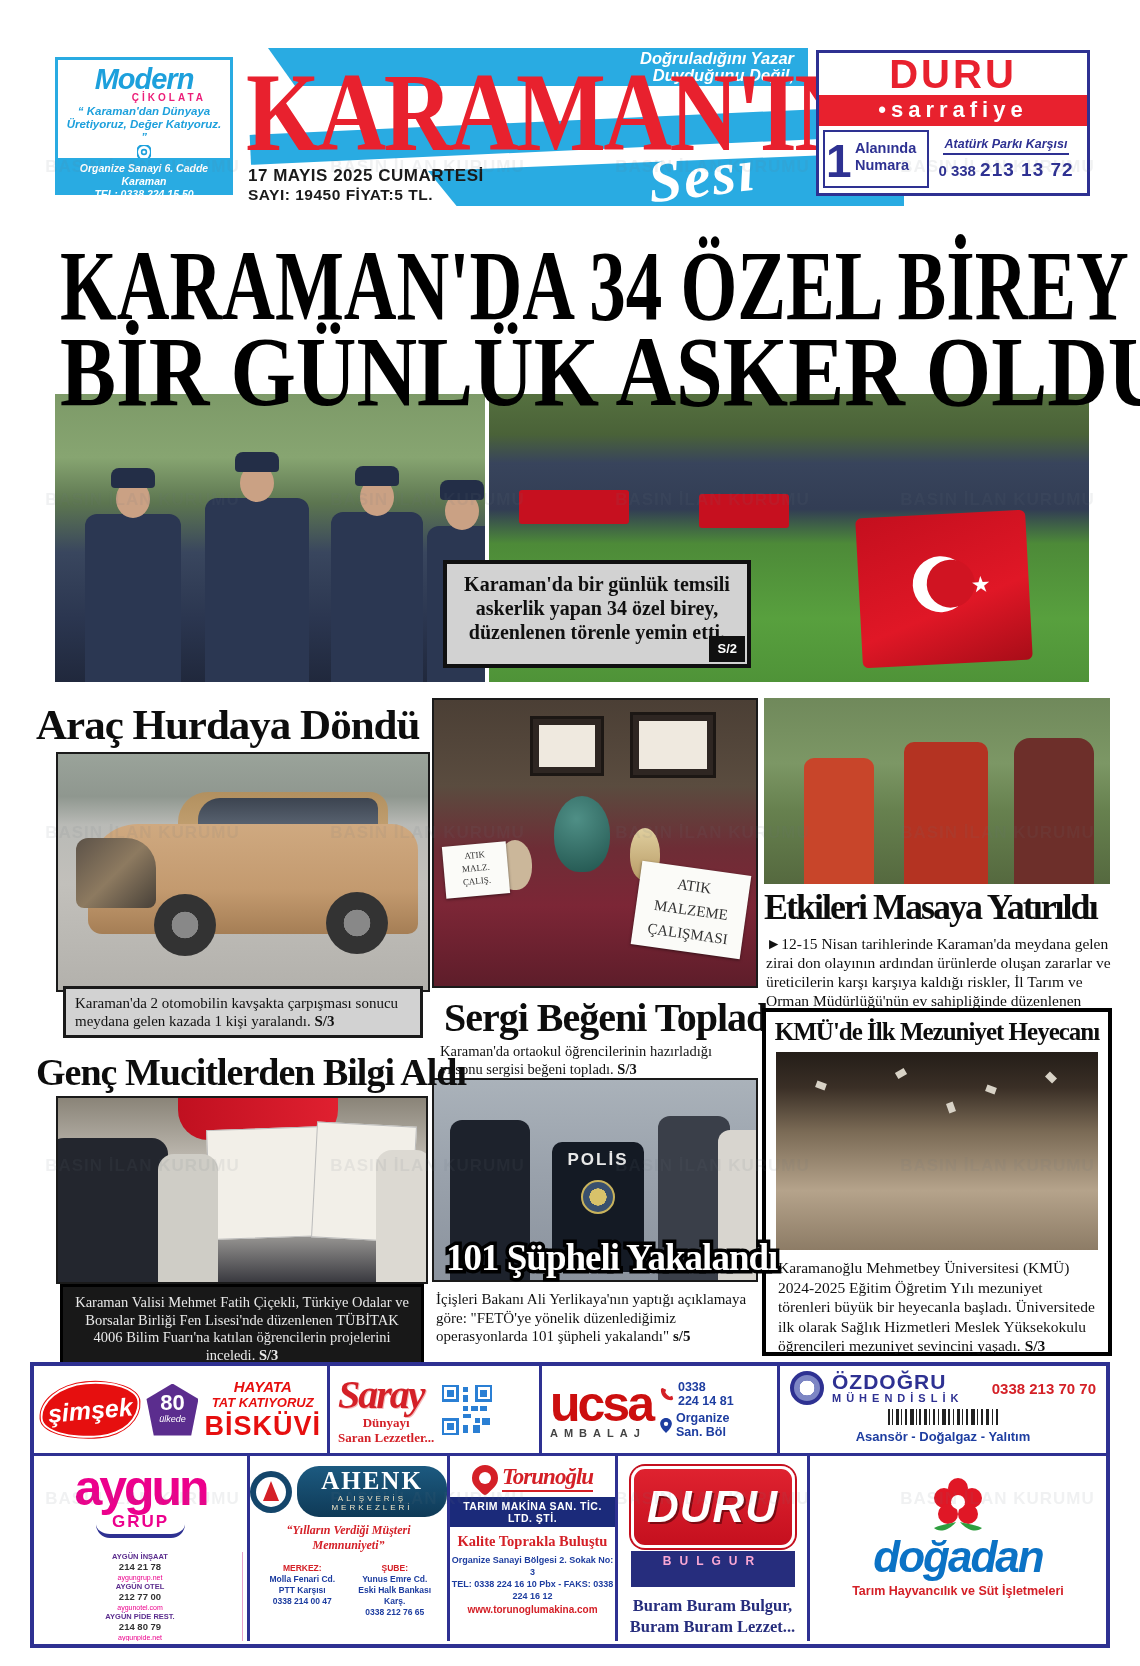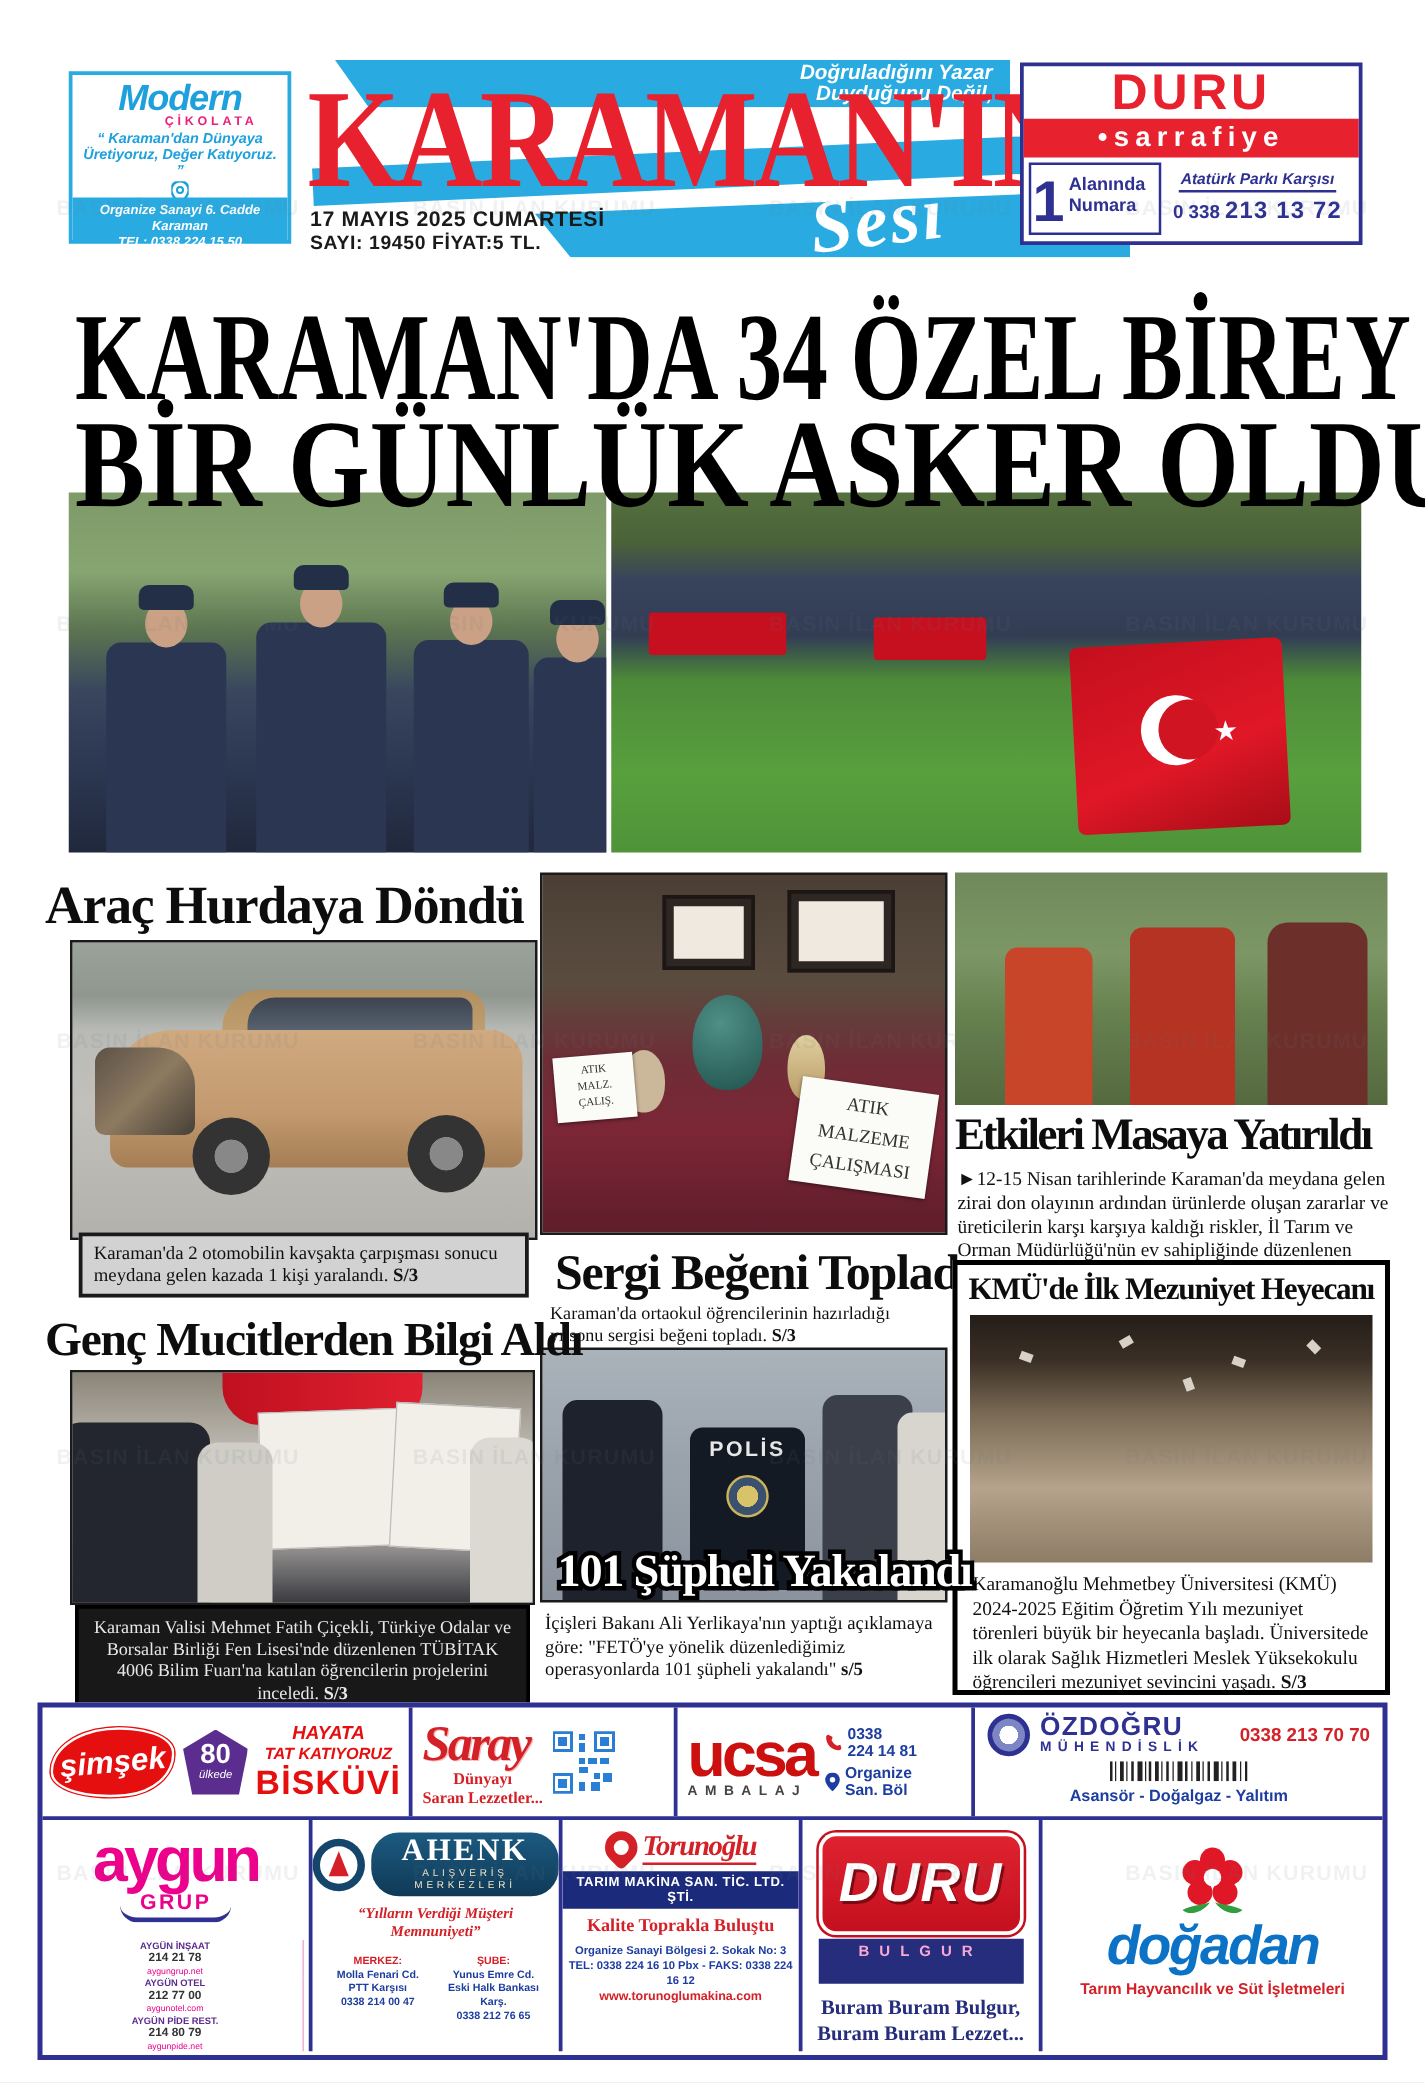--- a/index.html
+++ b/index.html
@@ -187,21 +187,21 @@
   .ahenk-emblem::after { content:""; position:absolute; inset:6px; border-radius:50%; background:#fff;}
   .ahenk-emblem .sail { position:absolute; left:13px; top:10px; width:0; height:0; border-left:8px solid transparent; border-right:8px solid transparent; border-bottom:20px solid #d42027; z-index:2;}
   .ahenk-pill { background:linear-gradient(180deg,#1c5a80,#0f3a57); border-radius:22px; padding:2px 12px 5px; color:#fff;}
   .ahenk-b { font-weight:800; font-size:25px; letter-spacing:2px; line-height:26px;}
   .ahenk-s { color:#f0e6c8; font-size:8px; letter-spacing:3px; line-height:9px; font-family:"Liberation Sans",sans-serif;}
   .ahenk-slogan { color:#d42027; font-style:italic; font-weight:800; font-size:12px; margin-top:6px;}
   .ahenk-info { display:flex; margin-top:10px; padding:0 6px; font-family:"Liberation Sans",sans-serif; font-size:8.5px; line-height:11px; color:#1d3da0; font-weight:700;}
   .ahenk-info > div { flex:1;}
   .ahenk-info .lbl { color:#d42027; font-weight:800;}
 
-  .cell-torun { width:192px; text-align:center; padding-top:8px;}
+  .cell-torun { width:168px; text-align:center; padding-top:8px;}
   .torun-row { display:flex; align-items:center; justify-content:center; gap:4px;}
   .torun-emblem { width:26px; height:26px; border-radius:50% 50% 50% 4px; background:#d42027; transform:rotate(-45deg); flex:none; position:relative;}
   .torun-emblem::after{ content:""; position:absolute; inset:7px; border-radius:50%; background:#fff;}
   .torun-logo { color:#d42027; font-weight:900; font-style:italic; font-size:23px; letter-spacing:-1px; border-bottom:2px solid #d42027; line-height:26px;}
   .torun-strip { background:#1b2a7a; color:#fff; font-weight:800; font-size:10.5px; font-family:"Liberation Sans",sans-serif; padding:3px 1px; margin-top:5px; letter-spacing:.5px;}
   .torun-slogan { color:#d42027; font-weight:800; font-size:14.5px; margin-top:6px;}
   .torun-addr, .torun-tel { color:#1d3da0; font-size:9px; font-family:"Liberation Sans",sans-serif; font-weight:700; line-height:12px;}
   .torun-addr { margin-top:4px;}
   .torun-web { color:#d42027; font-size:10px; font-weight:800; font-family:"Liberation Sans",sans-serif; margin-top:2px;}
 
@@ -312,20 +312,24 @@
         <span class="cap"></span>
       </div>
   </div>
   <div class="abs photo photo-ceremony">
     <div class="bench" style="left:30px;top:96px;"></div>
     <div class="bench" style="left:210px;top:100px;width:90px;"></div>
     <div class="flag-drape">
       <span class="crescent"></span>
         <span class="star">★</span>
     </div>
+  </div>
+  <div class="abs lead-caption">
+    <span>Karaman'da bir günlük temsili askerlik yapan 34 özel birey, düzenlenen törenle yemin etti.</span>
+    <span class="lead-ref">S/2</span>
   </div>
 
   <div class="abs art-h arac-h">Araç Hurdaya Döndü</div>
   <div class="abs photo photo-car">
     <div class="car-roof"></div>
     <div class="car-window"></div>
     <div class="car-body"></div>
     <div class="car-crush"></div>
     <div class="car-wheel" style="left:96px;top:140px;"></div>
     <div class="car-wheel" style="left:268px;top:138px;"></div>

